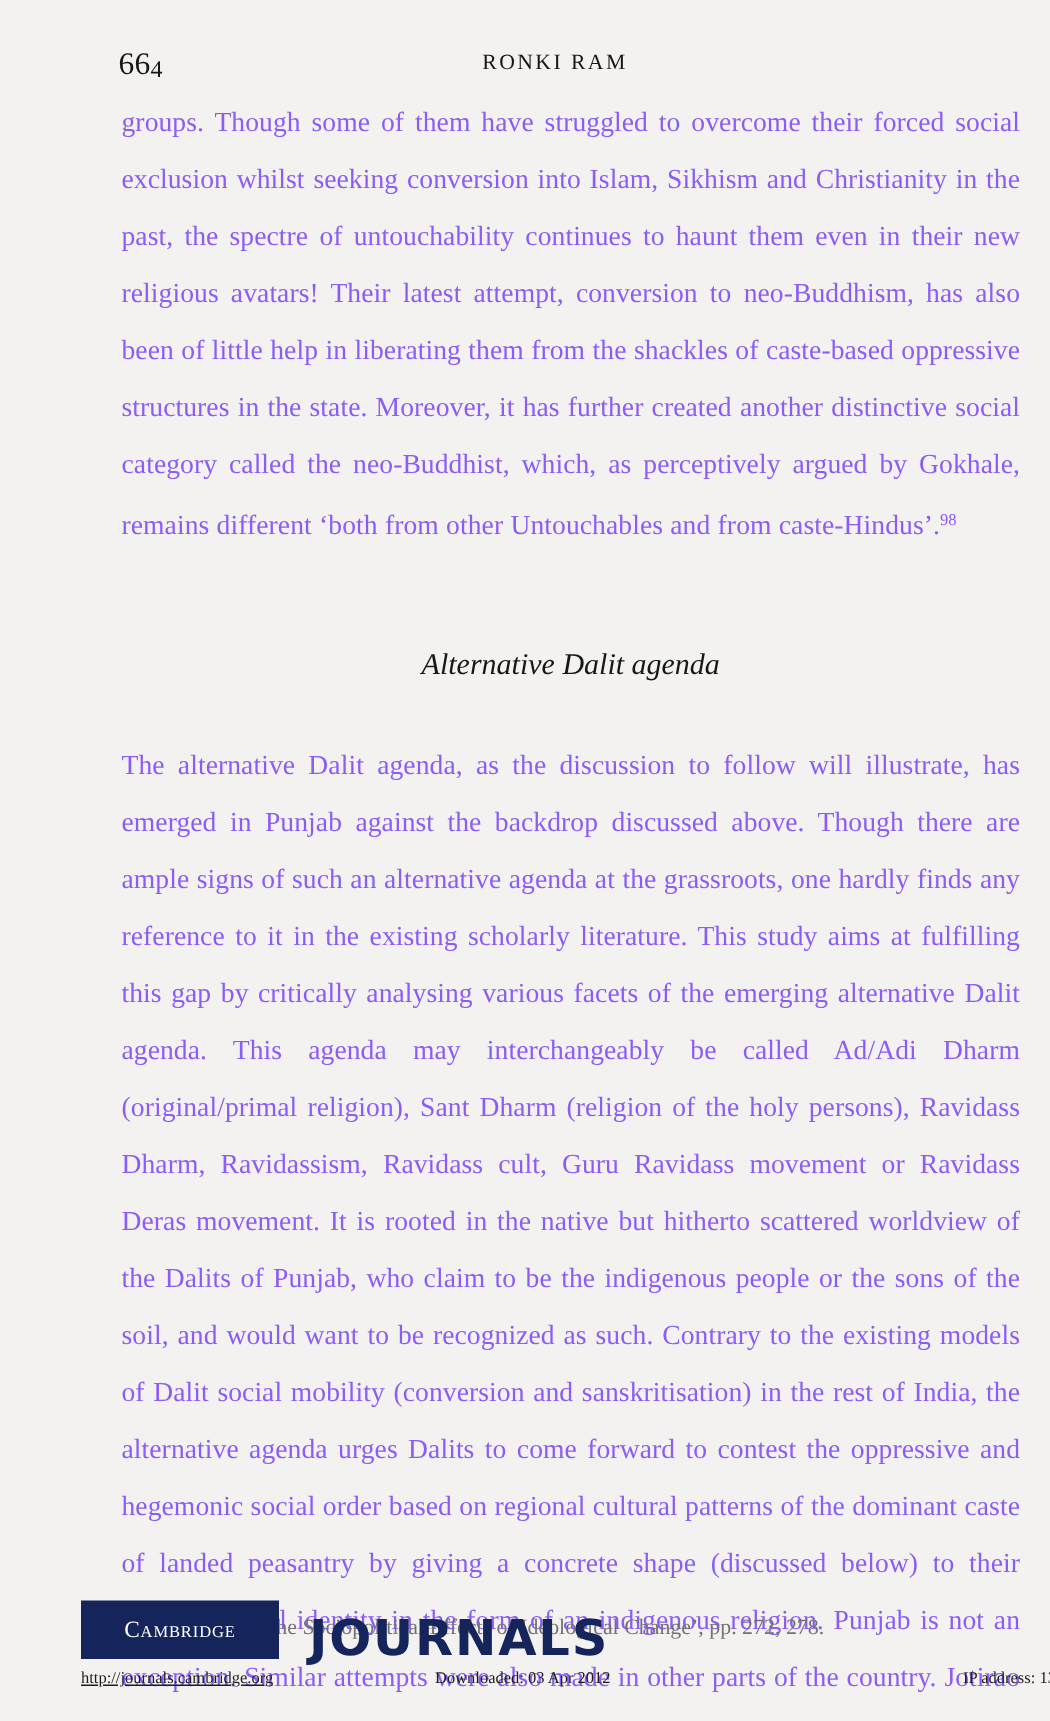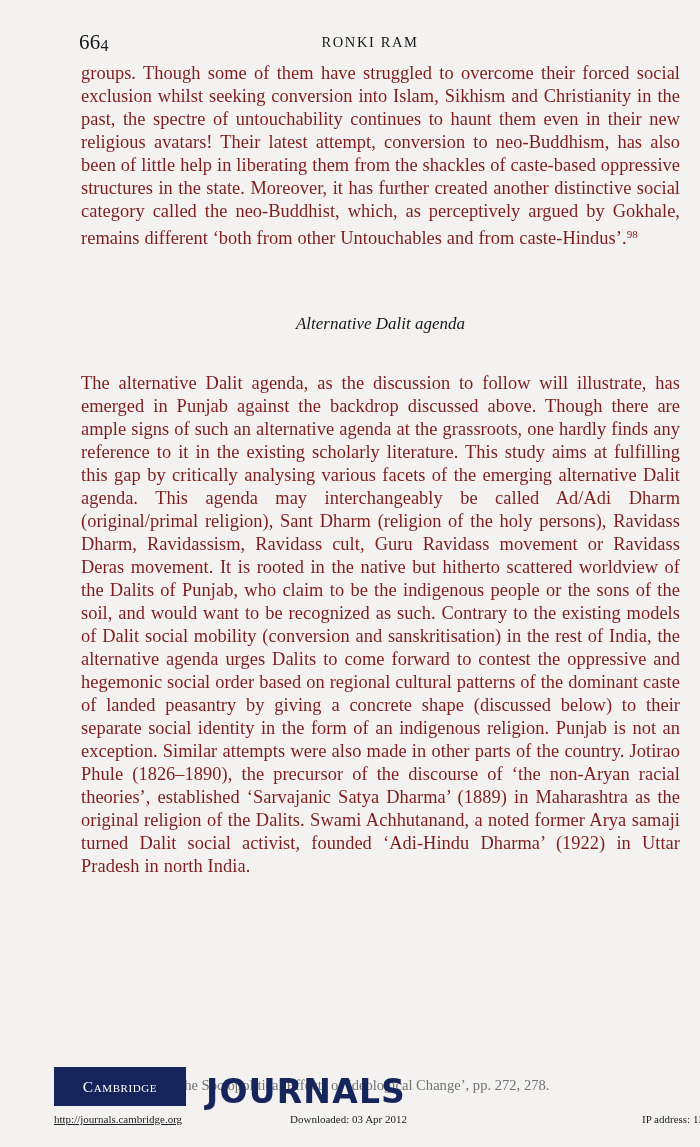--- a/index.html
+++ b/index.html
@@ -54,37 +54,37 @@
     position: absolute;
     left: 81px;
     top: 62px;
     width: 599px;
   }
   p.body {
     margin: 0;
     text-align: justify;
     text-justify: inter-word;
     font-size: 18.4px;
-    line-height: 23px;
+    line-height: 38px;
     letter-spacing: 0.05px;
     word-spacing: 0.2px;
-    color: #7f1d1d;
+    color: #8b5cf6;
   }
   p.body.tight { text-align-last: left; }
   sup.fn {
     font-size: 11px;
     vertical-align: 6px;
     letter-spacing: 0;
   }
 
   .secheading {
     margin: 0;
     text-align: center;
     font-style: italic;
-    font-size: 17px;
+    font-size: 20px;
     line-height: 26px;
     font-weight: normal;
     color: #171717;
   }
   .gap-before-heading { height: 61px; }
   .gap-after-heading  { height: 35px; }
 
   
   .footnote {
     position: absolute;

